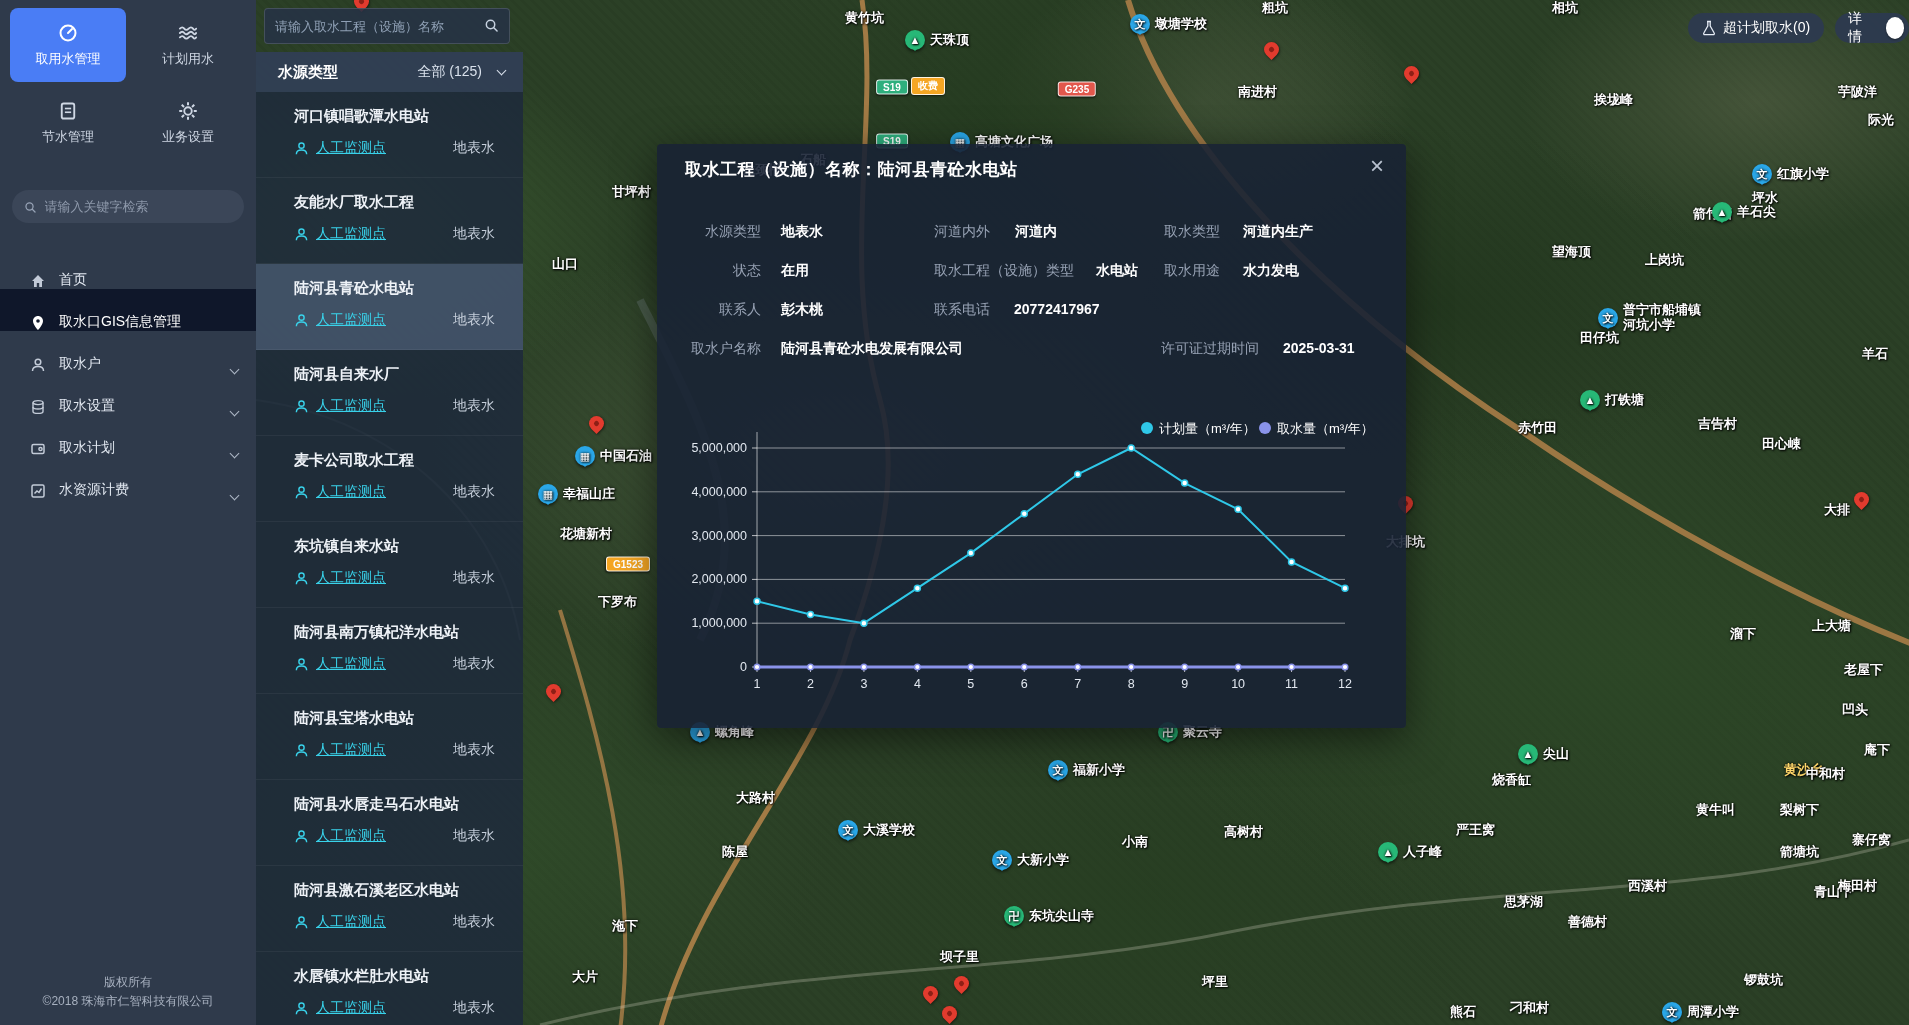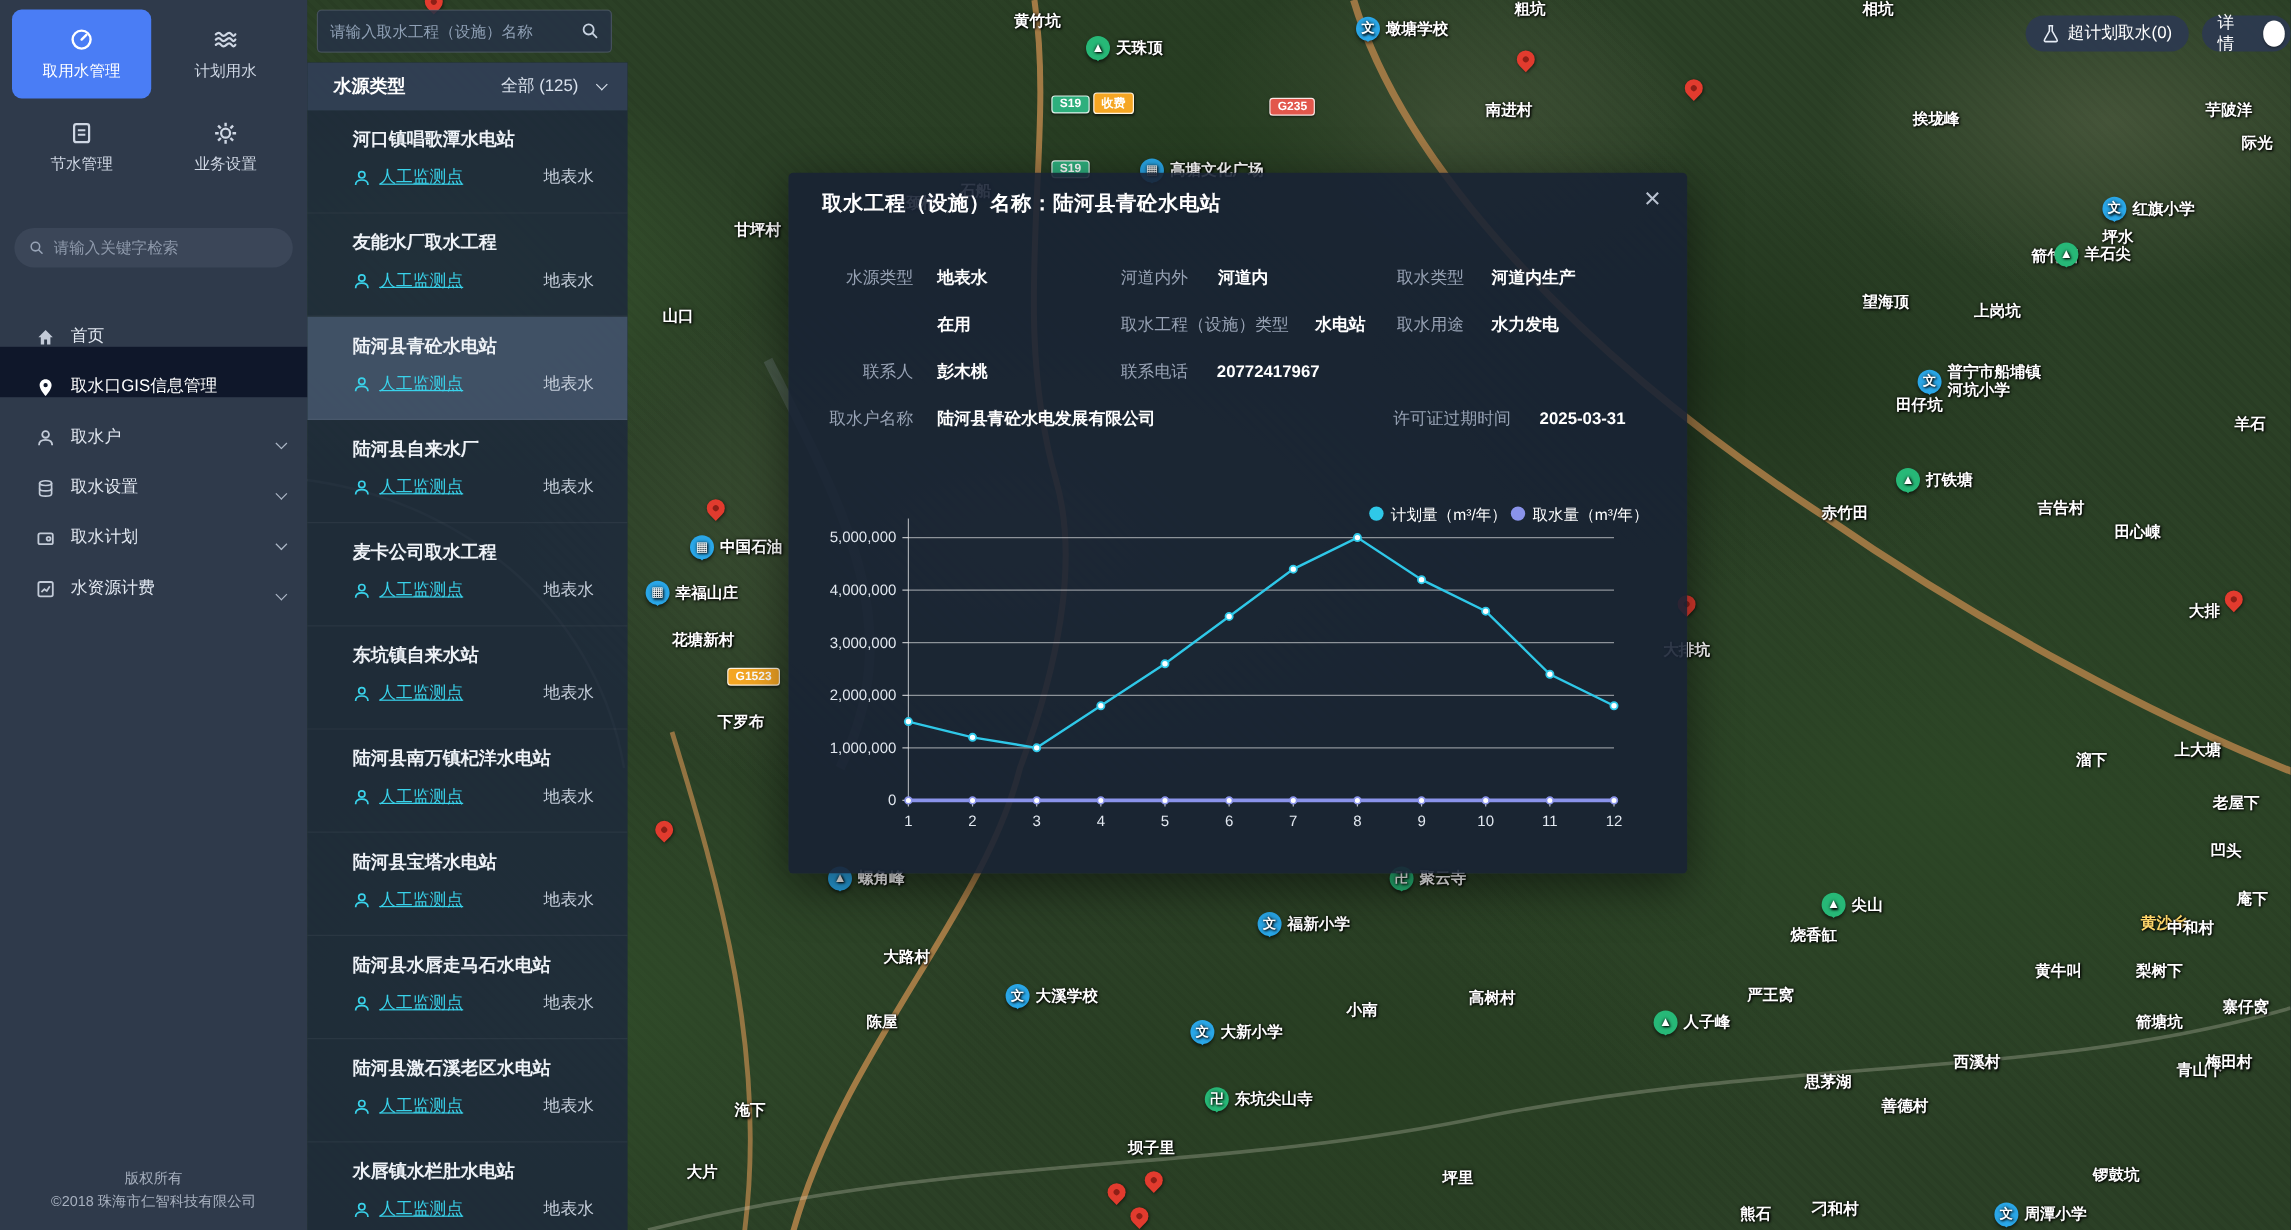--- a/index.html
+++ b/index.html
@@ -518,20 +518,21 @@
     <div id="modal-rows">
         <div class="mrow" style="top: 68px;">
           <span class="mlbl" style="width: 220px; left: -116px;">水源类型</span>
           <span class="mval" style="left: 124px;">地表水</span>
           <span class="mlbl" style="width: 220px; left: 113px;">河道内外</span>
           <span class="mval" style="left: 358px;">河道内</span>
           <span class="mlbl" style="width: 220px; left: 343px;">取水类型</span>
           <span class="mval" style="left: 586px;">河道内生产</span>
         </div>
         <div class="mrow" style="top: 107px;">
+          <span class="mlbl" style="width: 220px; left: -116px;">状态</span>
           <span class="mval" style="left: 124px;">在用</span>
           <span class="mlbl" style="width: 220px; left: 197px;">取水工程（设施）类型</span>
           <span class="mval" style="left: 439px;">水电站</span>
           <span class="mlbl" style="width: 220px; left: 343px;">取水用途</span>
           <span class="mval" style="left: 586px;">水力发电</span>
         </div>
         <div class="mrow" style="top: 146px;">
           <span class="mlbl" style="width: 220px; left: -116px;">联系人</span>
           <span class="mval" style="left: 124px;">彭木桃</span>
           <span class="mlbl" style="width: 220px; left: 113px;">联系电话</span>

